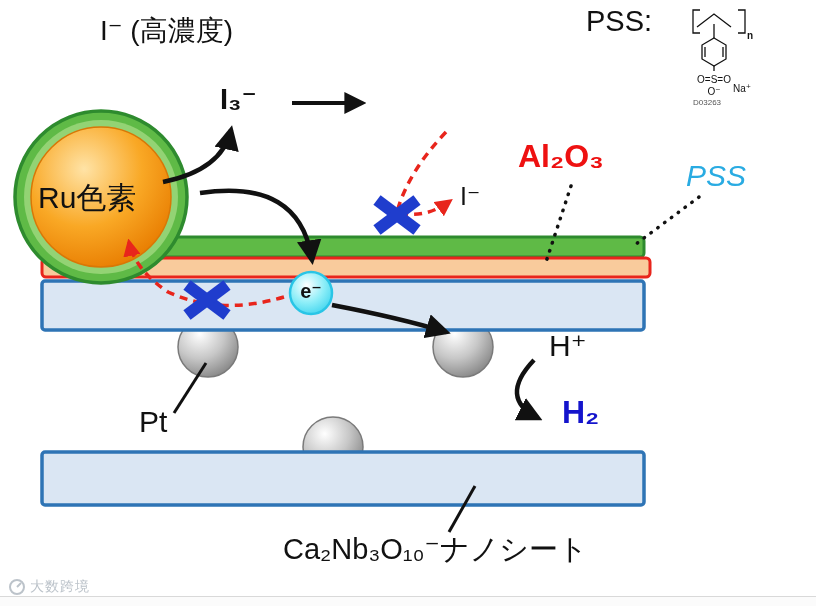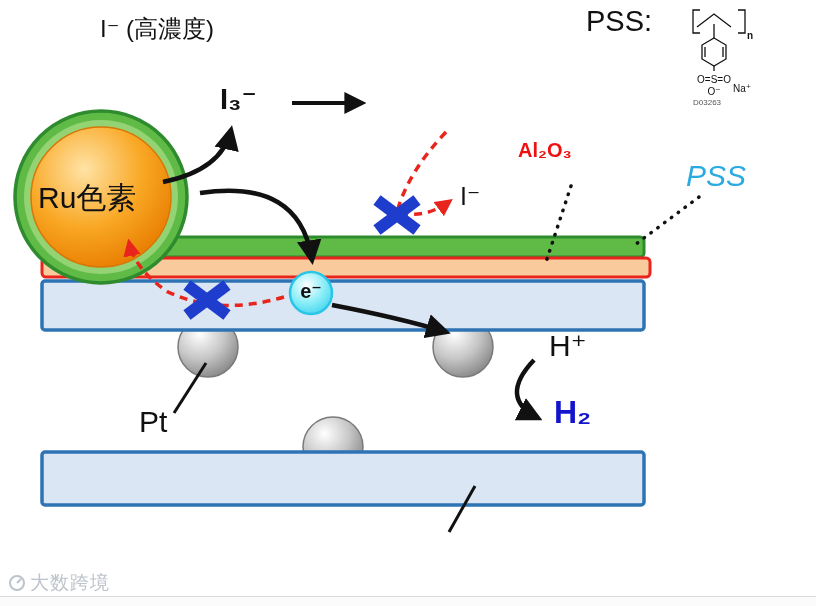--- a/index.html
+++ b/index.html
@@ -4,24 +4,24 @@
 <style>
   html,body{margin:0;padding:0;background:#fff;}
   .stage{
     position:relative;width:816px;height:606px;background:#ffffff;overflow:hidden;
     font-family:"Liberation Sans","DejaVu Sans",sans-serif;color:#111;
   }
   .lbl{position:absolute;white-space:nowrap;line-height:1.05;color:#111;}
   #diagram-svg{position:absolute;left:0;top:0;}
   .lbl.red{color:var(--al2o3_red);font-weight:bold;}
   .lbl.cyan{color:var(--pss_cyan);font-style:italic;}
-  .lbl.blue{color:var(--h2_blue);font-weight:bold;}
+  .lbl.blue{color:var(--h2_blue);font-weight:bold;margin-left:8px;}
   .watermark{
     position:absolute;left:8px;bottom:10px;display:flex;align-items:center;gap:4px;
-    color:var(--watermark_gray);font-size:19px;letter-spacing:1px;
+    color:var(--watermark_gray);font-size:14px;letter-spacing:1px;
   }
   .bottom-divider{
     position:absolute;left:0;right:0;bottom:0;height:9px;background:#fbfbfb;border-top:1px solid #d9d9d9;
   }
 </style>
 </head>
 <body>
 
 <div class="stage">
 
@@ -103,31 +103,32 @@
       <path d="M 705,47 L 705,57 M 723,47 L 723,57"></path>
       <path d="M 714,66 L 714,71"></path>
       <text x="714" y="83" text-anchor="middle" font-size="10" fill="#111" stroke="none">O=S=O</text>
       <text x="714" y="95" text-anchor="middle" font-size="10" fill="#111" stroke="none">O⁻</text>
       <text x="742" y="92" text-anchor="middle" font-size="10" fill="#111" stroke="none">Na⁺</text>
       <text x="750" y="39" text-anchor="middle" font-size="10" font-weight="bold" fill="#111" stroke="none">n</text>
       <text x="693" y="105" font-size="8" fill="#555" stroke="none">D03263</text>
     </g>
   </svg>
 
-  <div class="lbl" style="left:100px;top:16px;font-size:24px;">I⁻ (高濃度)</div>
+  <div class="lbl" style="left:100px;top:16px;font-size:28px;">I⁻ (高濃度)</div>
   <div class="lbl" style="left:220px;top:84px;font-size:29px;font-weight:bold;">I₃⁻</div>
   <div class="lbl" style="left:460px;top:183px;font-size:25px;">I⁻</div>
-  <div class="lbl red" style="left:518px;top:140px;font-size:20px;">Al₂O₃</div>
+  <div class="lbl red" style="left:518px;top:140px;font-size:32px;">Al₂O₃</div>
   <div class="lbl cyan" style="left:686px;top:160px;font-size:30px;">PSS</div>
   <div class="lbl" style="left:586px;top:6px;font-size:29px;">PSS:</div>
   <div class="lbl" style="left:38px;top:182px;font-size:30px;">Ru色素</div>
   <div class="lbl" style="left:291px;top:281px;width:40px;text-align:center;font-size:20px;font-weight:bold;">e⁻</div>
   <div class="lbl" style="left:139px;top:406px;font-size:30px;">Pt</div>
   <div class="lbl" style="left:549px;top:330px;font-size:30px;">H⁺</div>
   <div class="lbl blue" style="left:554px;top:396px;font-size:32px;">H₂</div>
+  <div class="lbl" style="left:283px;top:534px;font-size:29px;">Ca₂Nb₃O₁₀⁻ナノシート</div>
 
   <div class="watermark">
     <svg width="18" height="18" viewBox="0 0 18 18">
       <circle cx="9" cy="9" r="7" fill="none" stroke="#bcc3ca" stroke-width="2"></circle>
       <path d="M 9,9 L 13,5" stroke="#bcc3ca" stroke-width="2" fill="none"></path>
     </svg>
     <span>大数跨境</span>
   </div>
 
   <div class="bottom-divider"></div>

